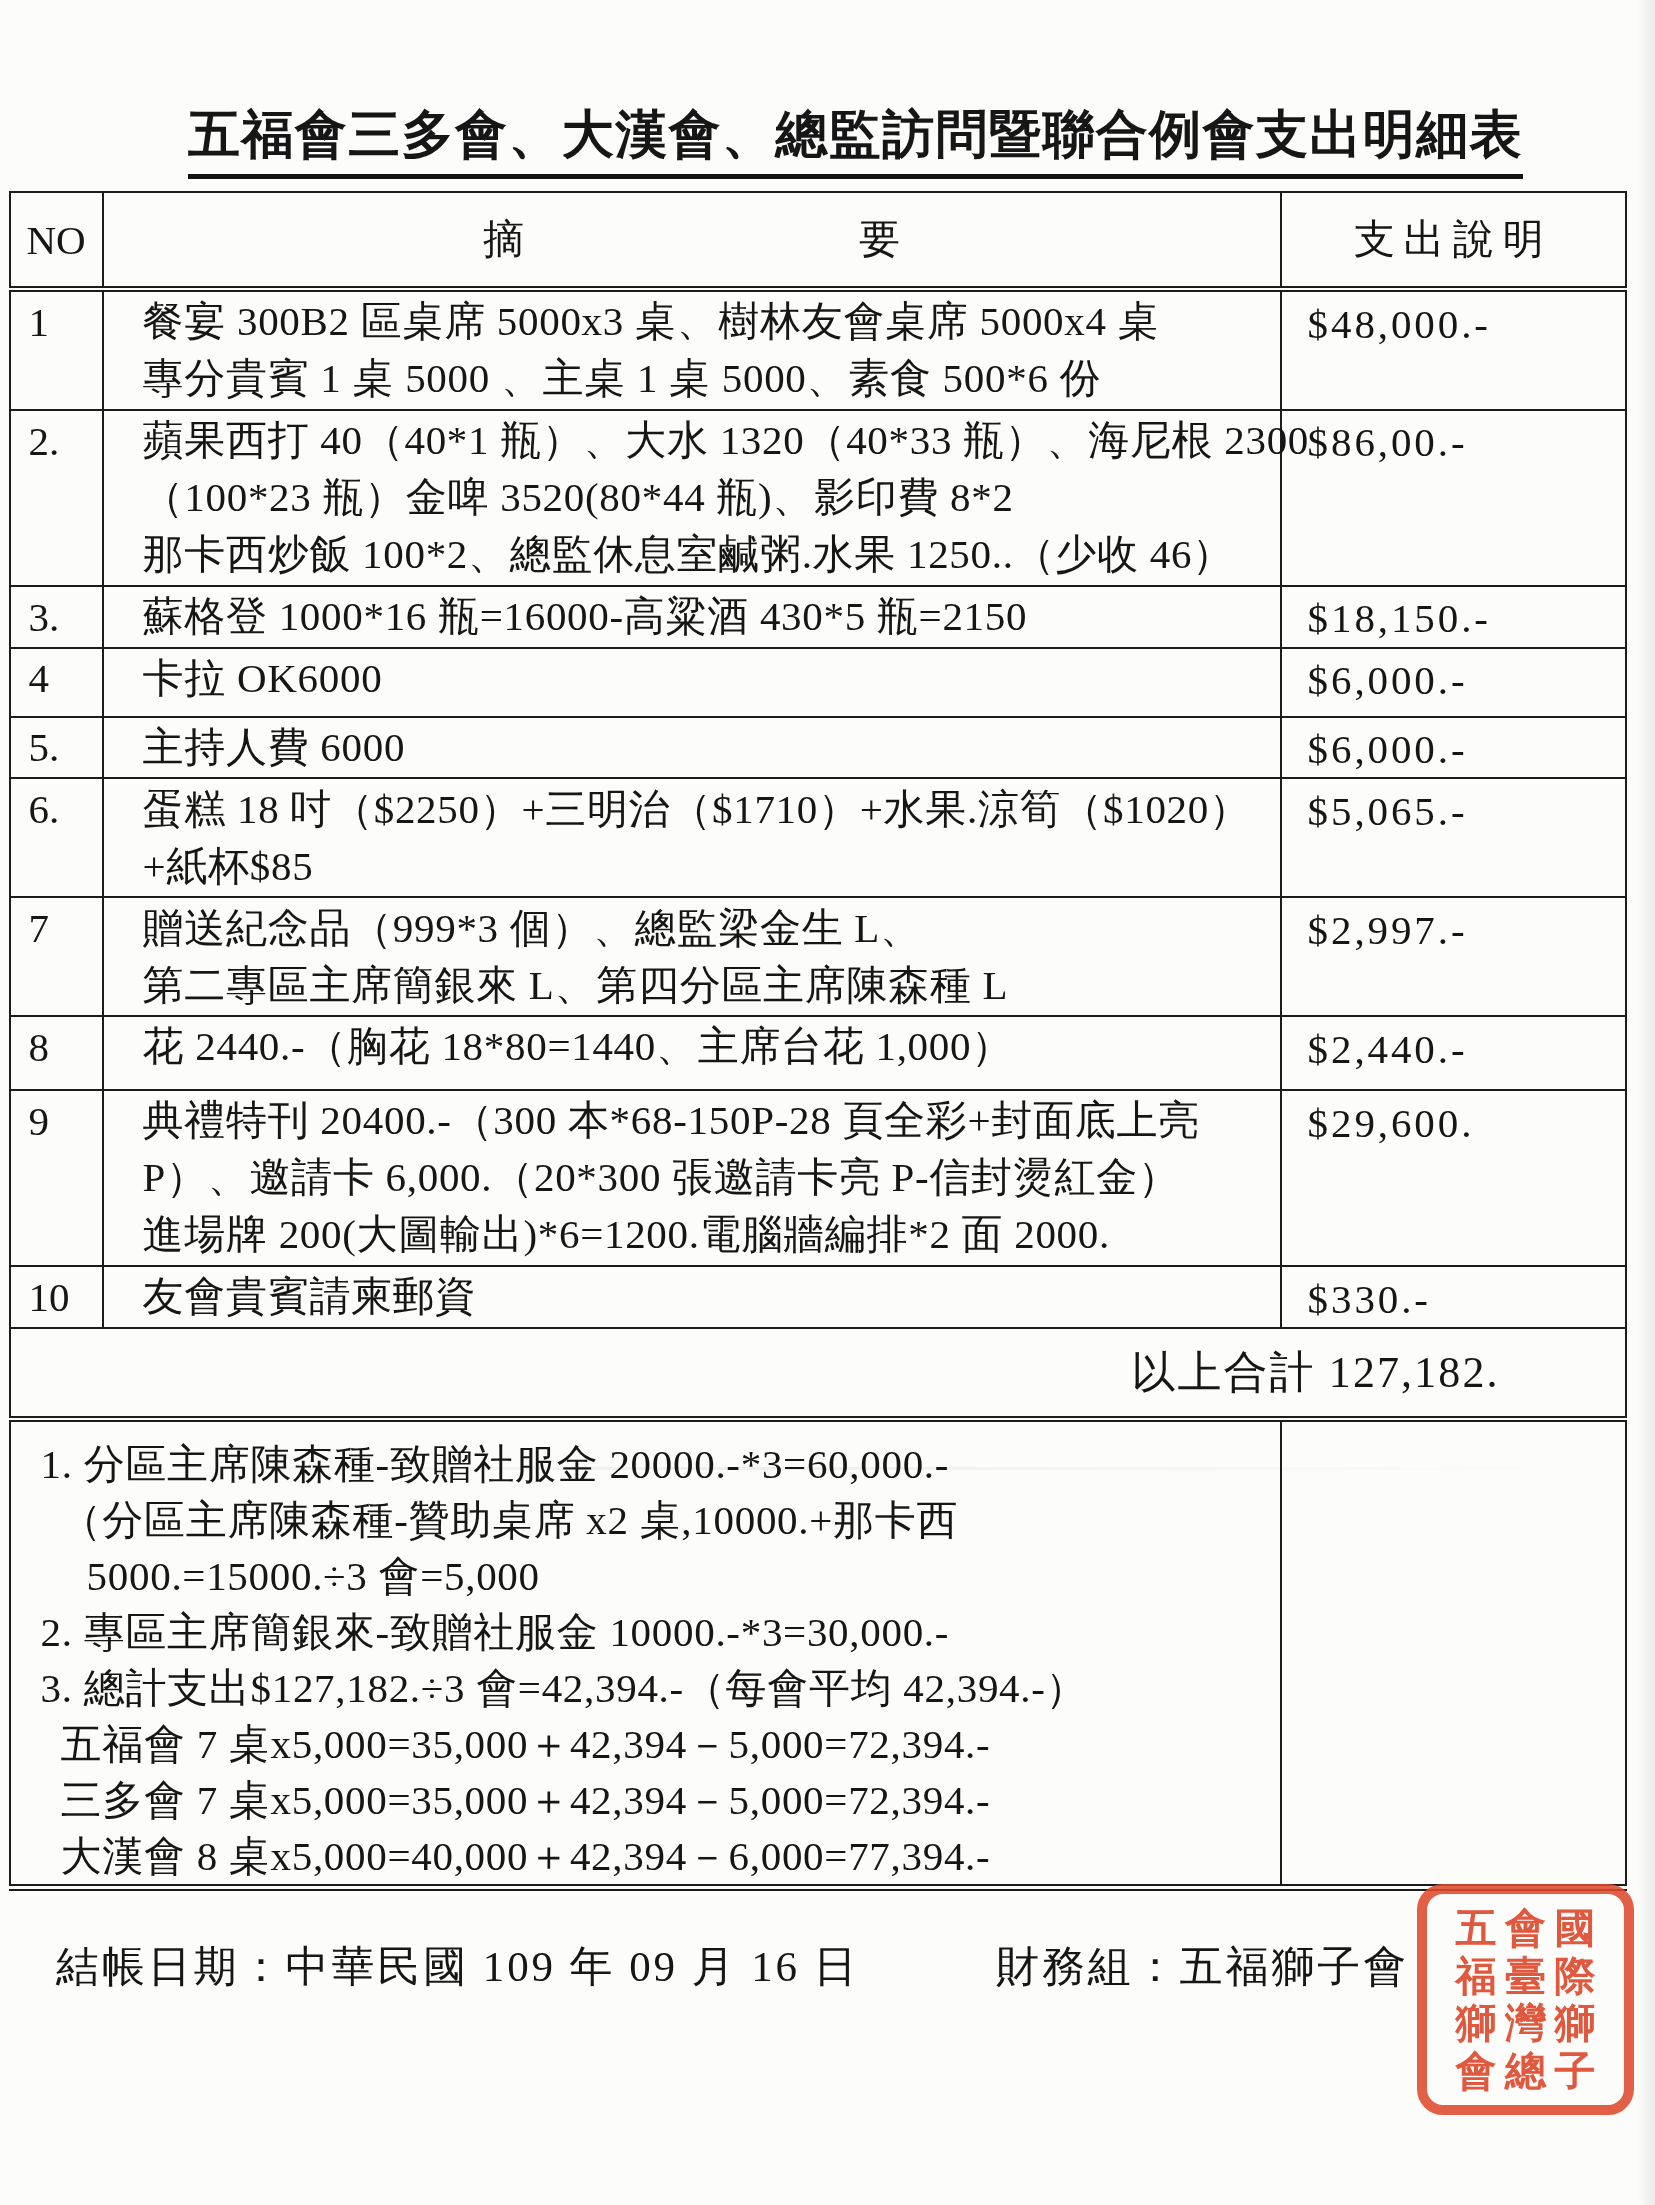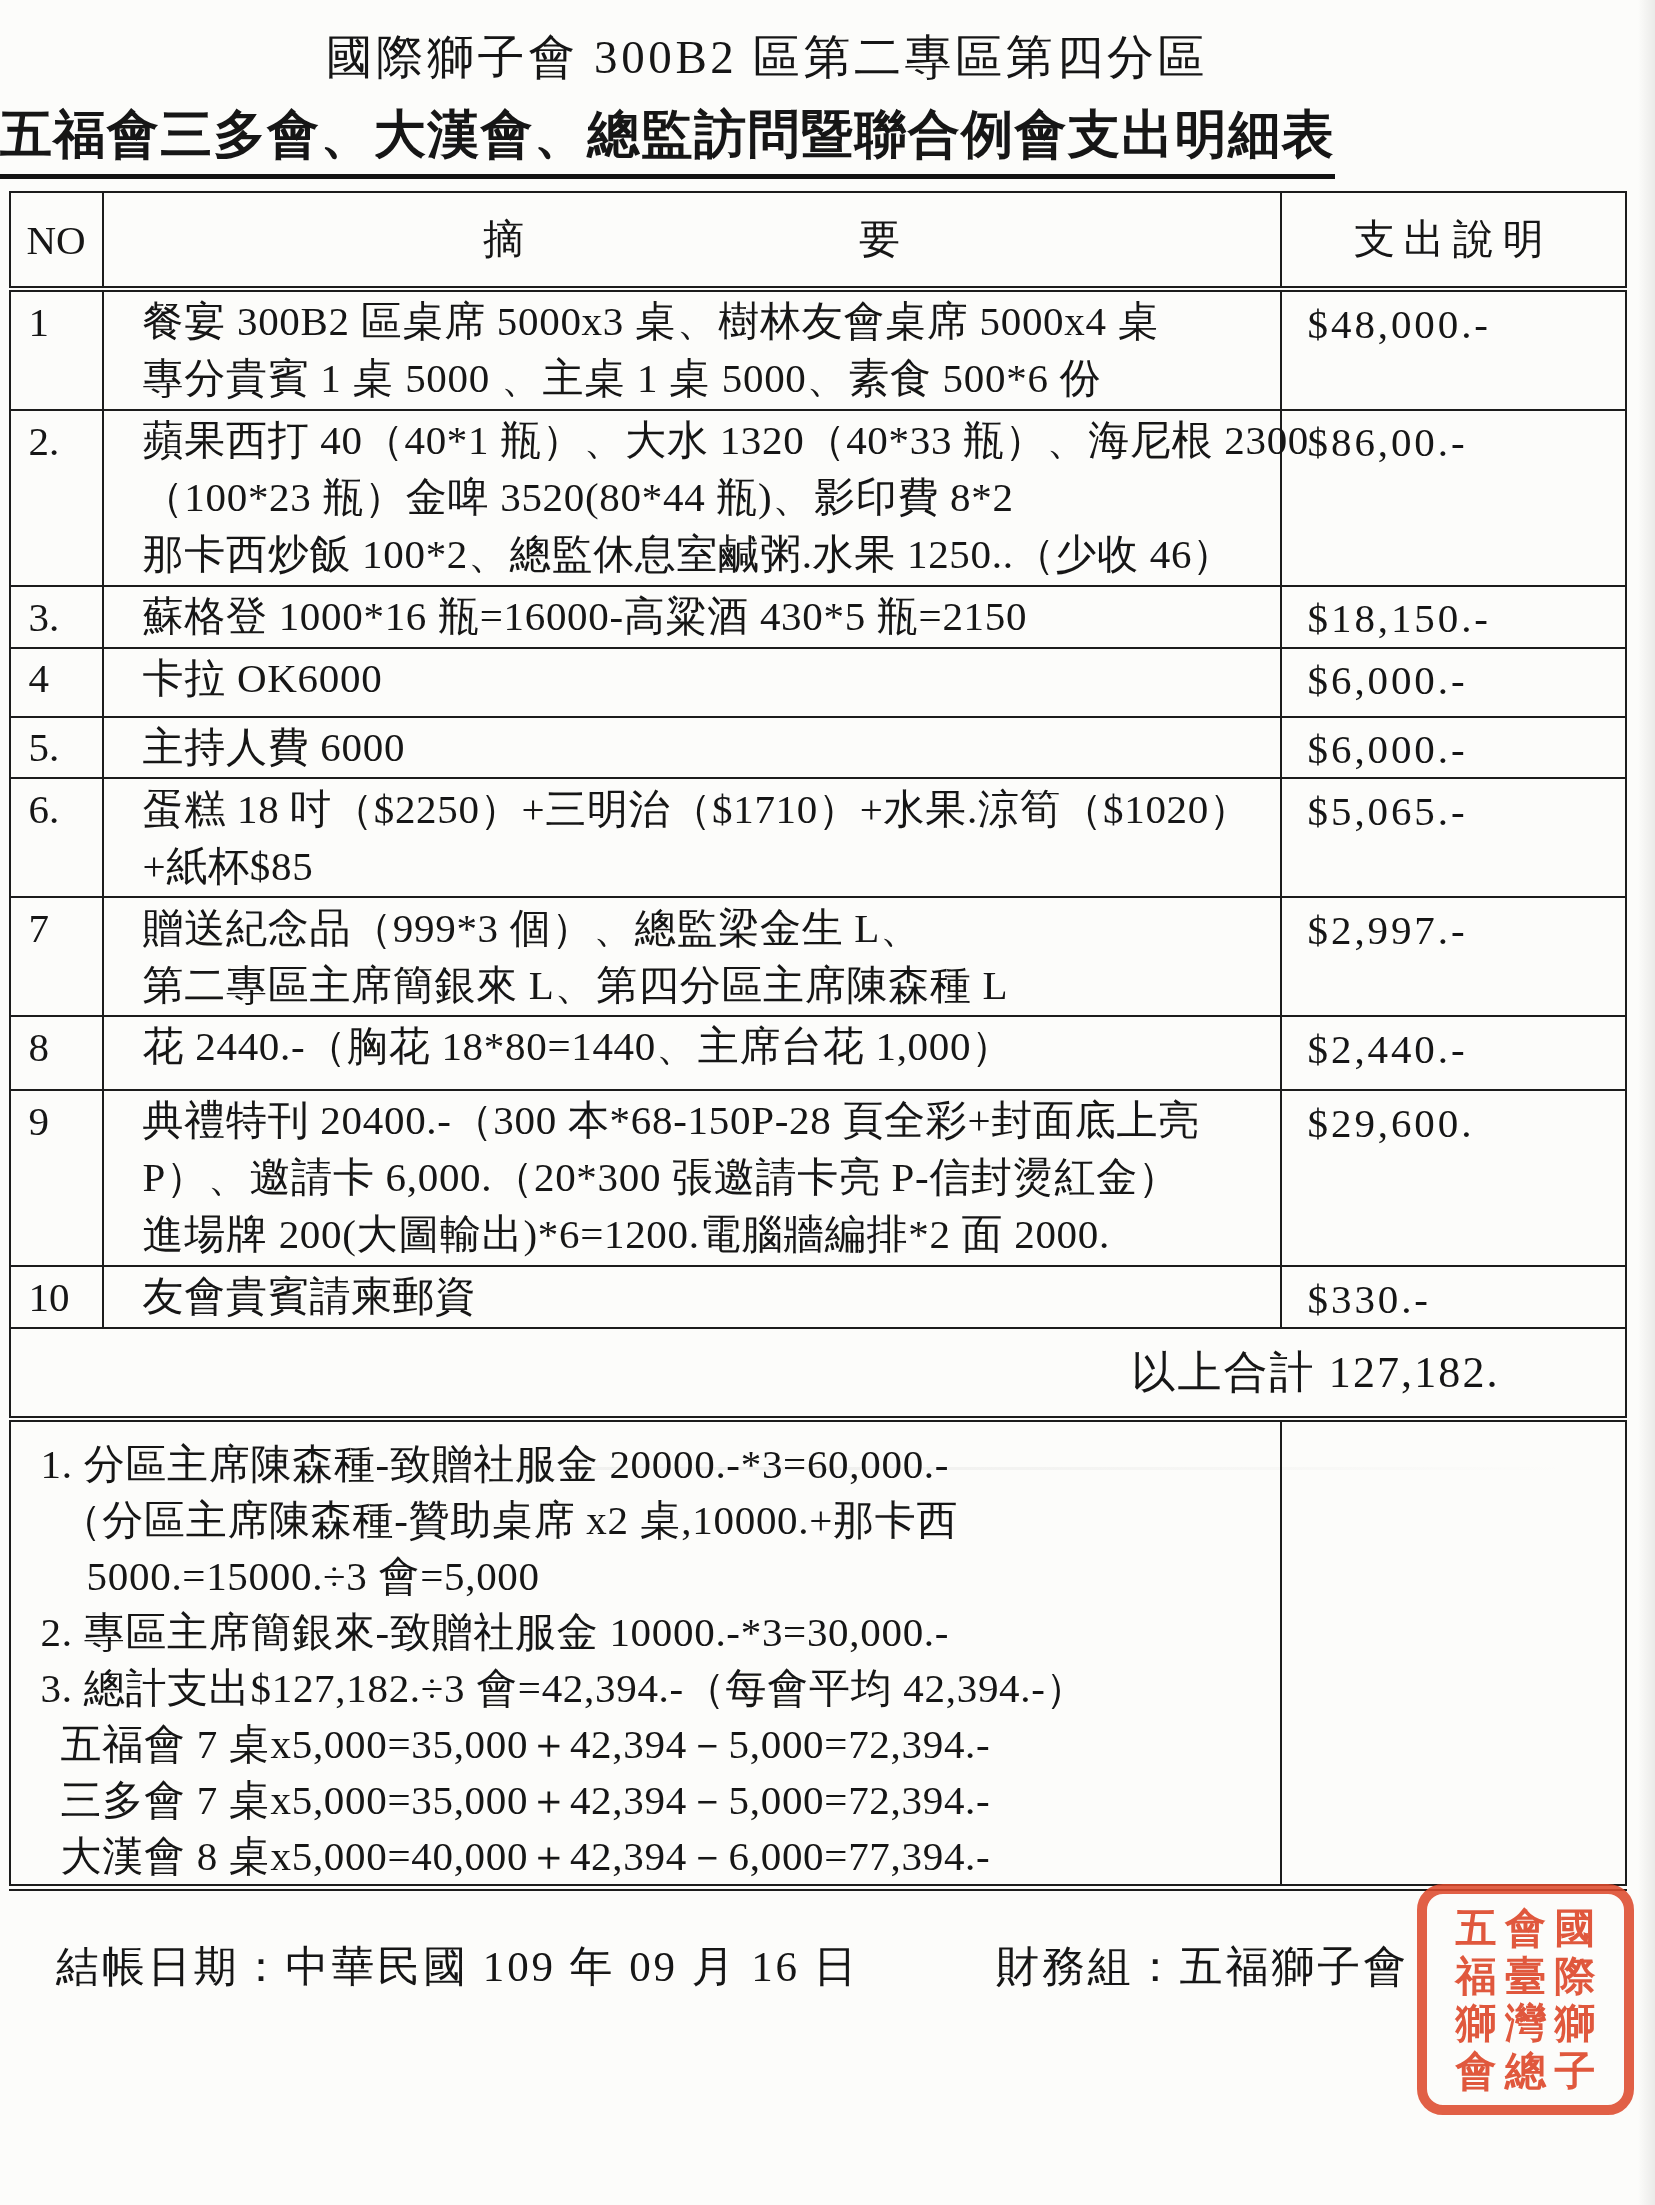--- a/index.html
+++ b/index.html
@@ -20,21 +20,21 @@
   .crease{
     position:absolute;left:0;top:1467px;width:100%;height:2.9px;
     background:linear-gradient(to right, transparent 5%, rgba(120,120,120,0.10) 45%, transparent 95%);
     pointer-events:none;
   }
   .title{
     position:absolute;top:26px;left:0;width:1534px;
     text-align:center;font-size:47px;letter-spacing:3.6px;white-space:nowrap;
   }
   .subtitle-wrap{
-    position:absolute;top:100px;left:0;width:1523px;text-align:left;white-space:nowrap;
+    position:absolute;top:100px;left:0;width:1523px;text-align:right;white-space:nowrap;
   }
   .subtitle{
     display:inline-block;font-size:52px;font-weight:bold;letter-spacing:1.4px;
     border-bottom:5.7px solid #131313;padding-bottom:4.3px;
   }
   table.expense-table{
     position:absolute;left:8.6px;top:191px;width:1616px;
     border-collapse:collapse;table-layout:fixed;
     border:2.9px solid #1c1c1c;
   }
@@ -82,21 +82,20 @@
   .seal-cols{display:flex;flex-direction:row-reverse;gap:8.6px;}
   .seal-col{display:flex;flex-direction:column;gap:1.4px;}
   .seal-char{font-size:41px;line-height:46px;font-weight:bold;letter-spacing:0;}
 </style>
 </head>
 <body>
 
 <div class="page">
   <div class="crease"></div>
 
-  <div class="title">國際獅子會 300B2 區第二專區第四分區</div>
   <div class="subtitle-wrap">
     <span class="subtitle">五福會三多會、大漢會、總監訪問暨聯合例會支出明細表</span>
   </div>
 
   <table class="expense-table">
     <colgroup>
         <col class="c-no">
         <col class="c-desc">
         <col class="c-amt">
       </colgroup>

